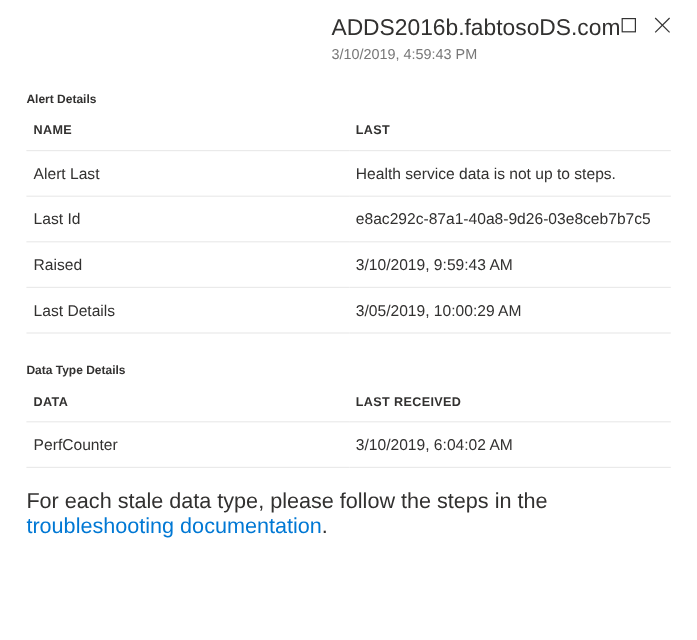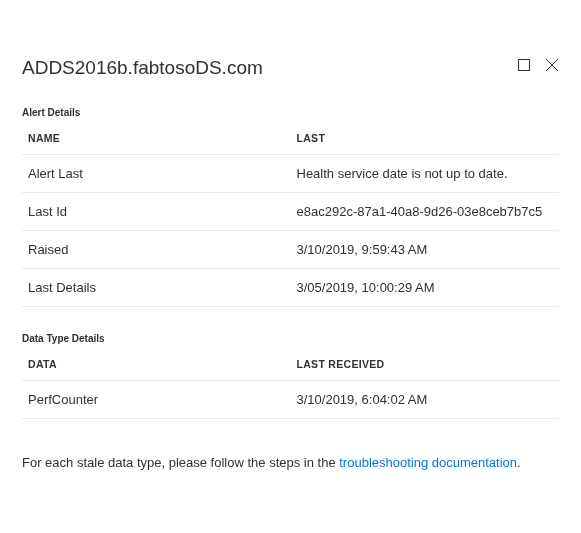--- a/index.html
+++ b/index.html
@@ -13,23 +13,22 @@
       color: #323130;
       width: 581px;
       height: 533px;
       overflow: hidden;
     }
     .panel {
       padding: 12px 22px 22px 22px;
     }
     .header {
       display: flex;
-      justify-content: space-between;
+      justify-content: flex-end;
       align-items: flex-start;
-      margin-top: 44px;
     }
     .title-block {
       display: flex;
       flex-direction: column;
     }
     .title {
       font-size: 19px;
       font-weight: 400;
       color: #323130;
       line-height: 1.3;
@@ -80,37 +79,38 @@
       border-bottom: 1px solid #eaeaea;
       vertical-align: middle;
     }
     .col1 {
       width: 50%;
     }
     .col2 {
       width: 50%;
     }
     .footer {
-      margin-top: 36px;
-      font-size: 13px;
+      margin-top: 17px;
+      font-size: 18px;
       color: #323130;
     }
     .footer a {
       color: #0078d4;
       text-decoration: none;
       cursor: pointer;
     }
   </style>
 </head>
 <body>
 
 <div class="panel">
   <div class="header">
     <div class="title-block">
       <div class="title">ADDS2016b.fabtosoDS.com</div>
+      <div class="timestamp">3/10/2019, 4:59:43 PM</div>
     </div>
     <div class="window-controls">
       <span class="icon">
         <svg viewBox="0 0 14 14" width="14" height="14">
             <rect x="1.5" y="1.5" width="11" height="11" fill="none" stroke="#333" stroke-width="1"></rect>
           </svg>
       </span>
       <span class="icon">
         <svg viewBox="0 0 14 14" width="14" height="14">
             <line x1="1" y1="1" x2="13" y2="13" stroke="#333" stroke-width="1"></line>
@@ -125,21 +125,21 @@
     <table class="tbl">
       <thead>
         <tr>
           <th class="col1">NAME</th>
           <th class="col2">LAST</th>
         </tr>
       </thead>
       <tbody>
         <tr>
           <td>Alert Last</td>
-          <td>Health service date is not up to date.</td>
+          <td>Health service data is not up to steps.</td>
         </tr>
         <tr>
           <td>Last Id</td>
           <td>e8ac292c-87a1-40a8-9d26-03e8ceb7b7c5</td>
         </tr>
         <tr>
           <td>Raised</td>
           <td>3/10/2019, 9:59:43 AM</td>
         </tr>
         <tr>

